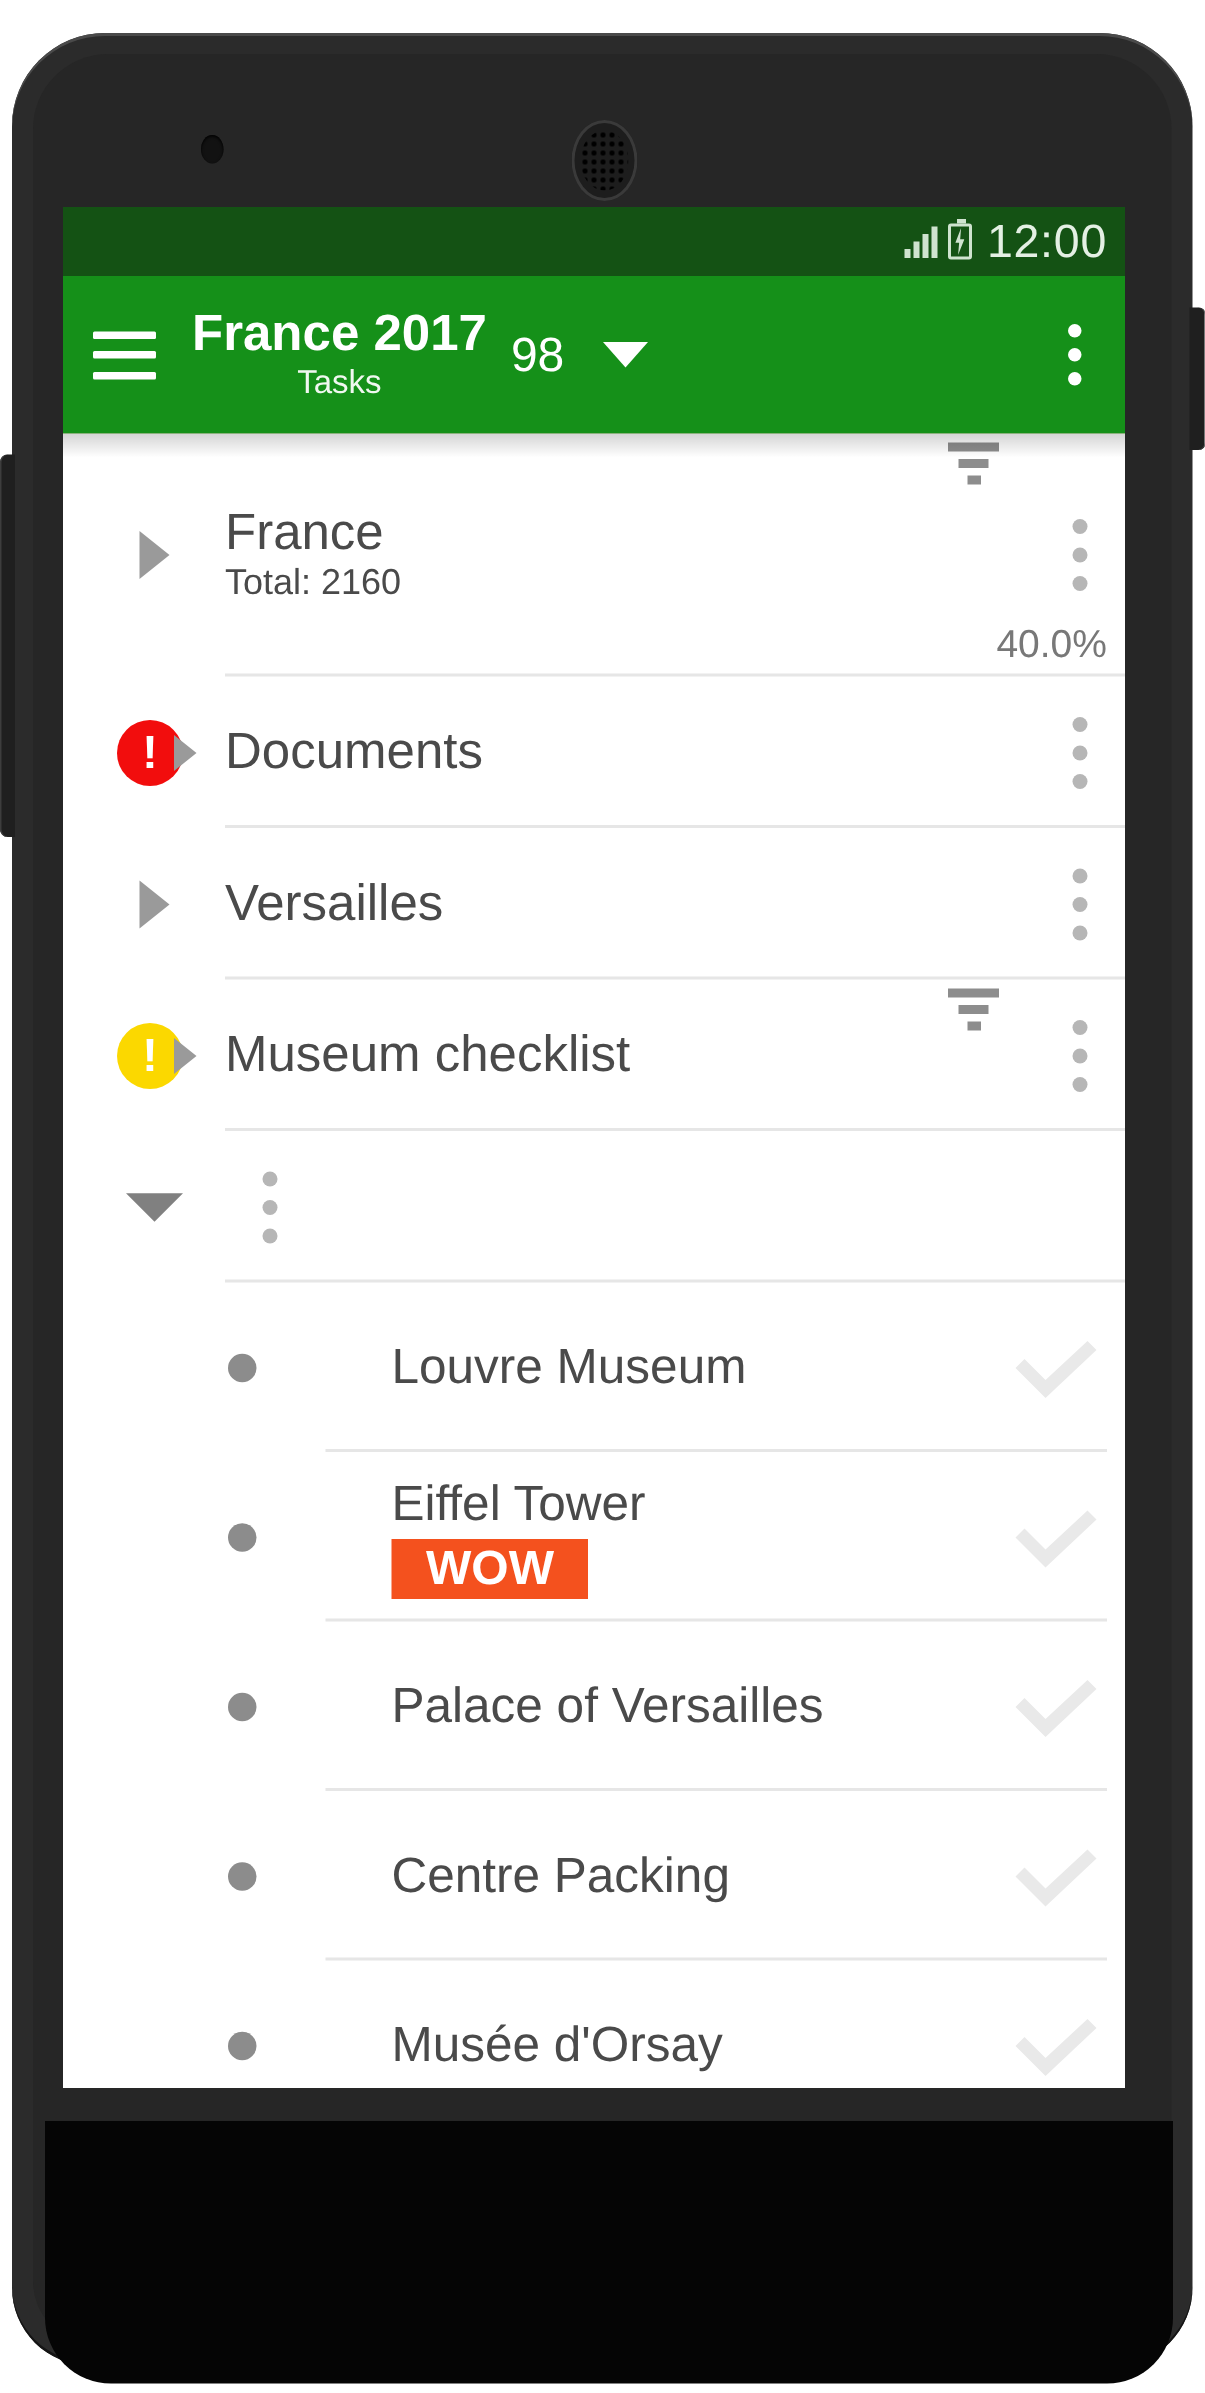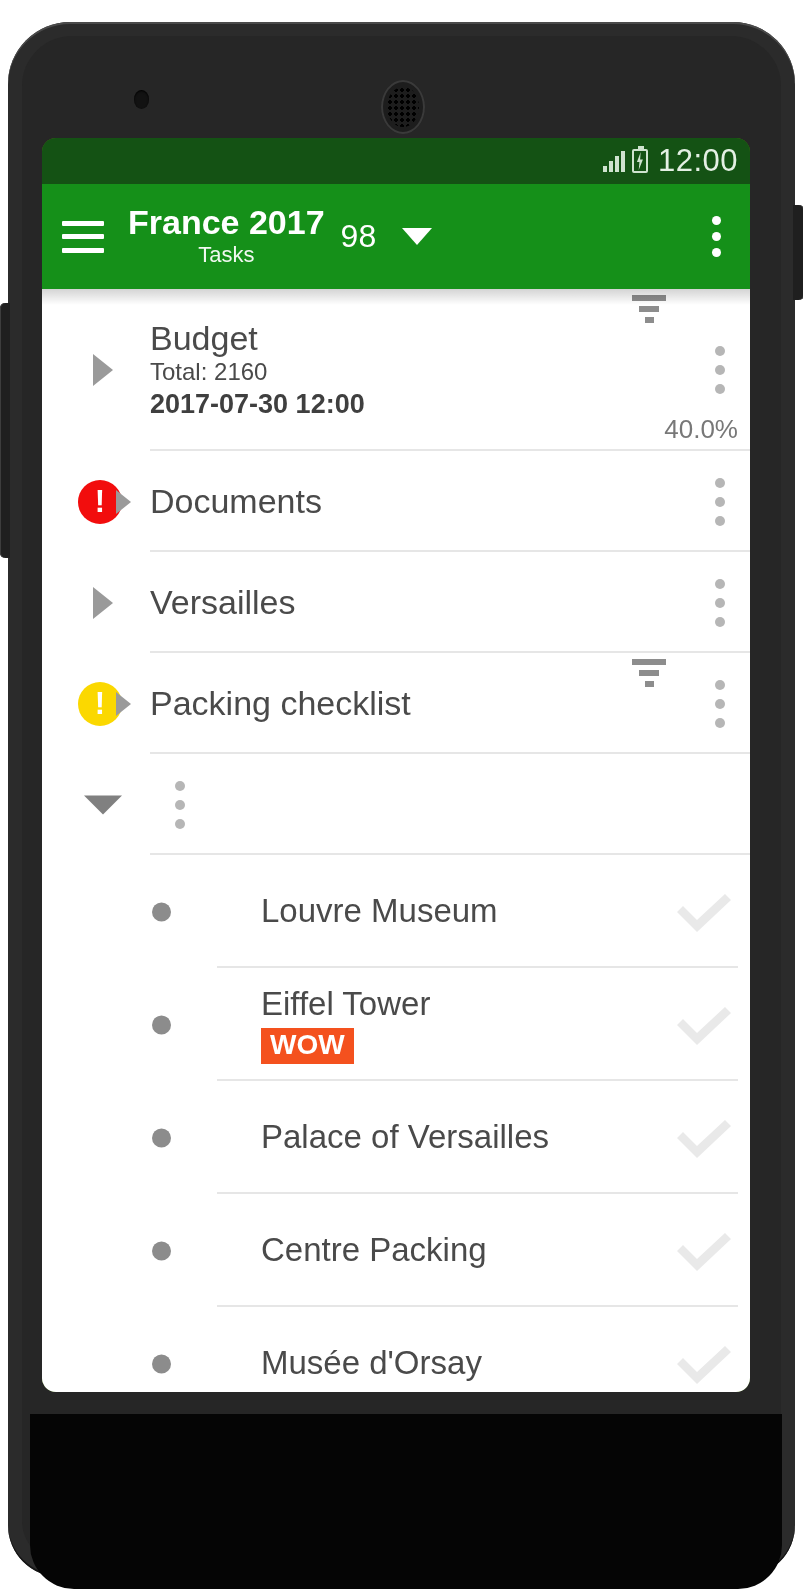--- a/index.html
+++ b/index.html
@@ -97,21 +97,20 @@
 
   
   #screen {
     position: absolute;
     left: 42px;
     top: 138px;
     width: 708px;
     height: 1254px;
     background: #4d7c0f;
     overflow: hidden;
-    border-radius: 14px;
   }
 
   
   #status-bar {
     position: relative;
     height: 46px;
     background: #145214;
     display: flex;
     align-items: center;
     justify-content: flex-end;
@@ -408,23 +407,23 @@
     font-size: 33px;
     color: #4a4a4a;
     line-height: 1.18;
     white-space: nowrap;
   }
   .wow-badge {
     display: inline-block;
     margin-top: 4px;
     background: #f4511e;
     color: #ffffff;
-    font-size: 28px;
+    font-size: 32px;
     font-weight: bold;
-    padding: 3px 9px 5px;
+    padding: 3px 23px 5px;
     line-height: 1;
   }
   .check-icon {
     width: 92px;
     flex: none;
     display: flex;
     align-items: center;
     justify-content: center;
   }
   .check-icon svg { display: block; }
@@ -476,23 +475,22 @@
   </div>
 
   <div id="list-area">
     <div id="appbar-shadow"></div>
 
     <div class="row group-row tall">
       <div class="expander-col">
         <span class="caret-right"></span>
       </div>
       <div class="group-text">
-        <div class="group-title">Budget</div>
+        <div class="group-title">France</div>
         <div class="group-sub">Total: 2160</div>
-        <div class="group-date">2017-07-30 12:00</div>
       </div>
       <span class="filter-icon">
         <i></i>
           <i></i>
           <i></i>
       </span>
       <span class="row-overflow">
         <i></i>
           <i></i>
           <i></i>
@@ -531,21 +529,21 @@
       </span>
       <span class="row-divider"></span>
     </div>
 
     <div class="row group-row">
       <div class="expander-col">
         <span class="status-badge-icon warn">!</span>
         <span class="caret-small"></span>
       </div>
       <div class="group-text">
-        <div class="group-title">Packing checklist</div>
+        <div class="group-title">Museum checklist</div>
       </div>
       <span class="filter-icon">
         <i></i>
           <i></i>
           <i></i>
       </span>
       <span class="row-overflow">
         <i></i>
           <i></i>
           <i></i>

